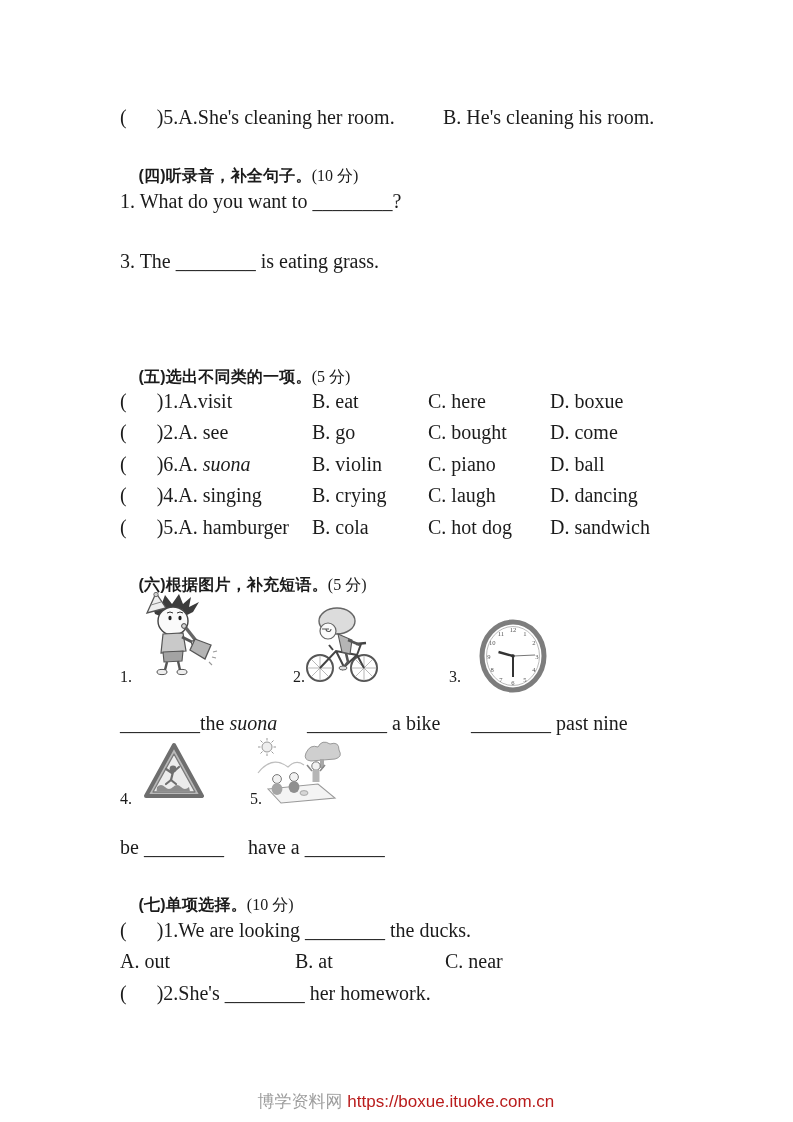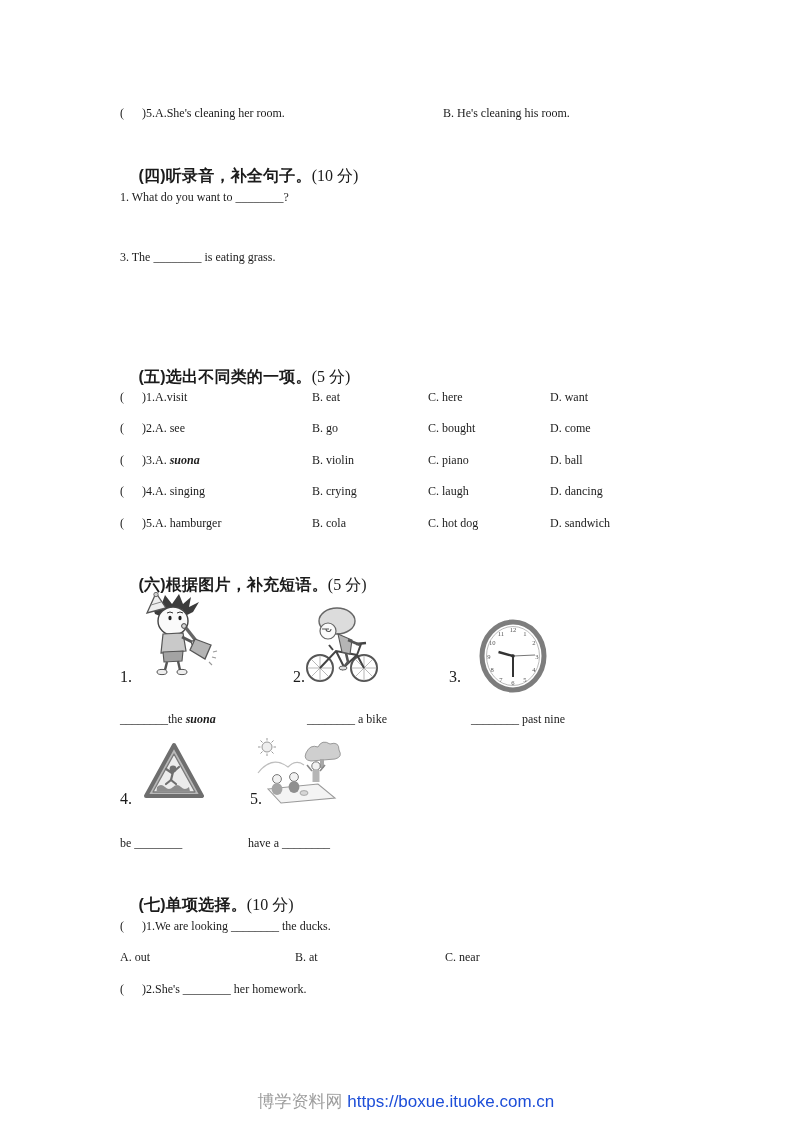--- a/index.html
+++ b/index.html
@@ -1,28 +1,28 @@
 <!DOCTYPE html>
 <html><head>
 <meta charset="utf-8">
 <style>
   html,body{margin:0;padding:0;}
   body{width:793px;height:1122px;background:#ffffff;position:relative;
        font-family:"Liberation Serif",serif;color:#1b1b1b;overflow:hidden;}
   .page{position:absolute;inset:0;}
-  .line{position:absolute;left:120px;height:22px;width:660px;font-size:12px;white-space:pre;}
+  .line{position:absolute;left:120px;height:22px;width:660px;font-size:20px;white-space:pre;}
   .c{position:absolute;top:0;white-space:pre;}
   .heading{font-family:"Liberation Sans",sans-serif;font-weight:600;font-size:16px;letter-spacing:.2px;}
   .heading .score{font-family:"Liberation Serif",serif;font-weight:400;letter-spacing:0;}
-  .it{font-style:italic;font-weight:bold;}
+  .it{font-style:italic;}
   .img{position:absolute;}
   .lbl{position:absolute;font-size:16px;}
   .footer{position:absolute;top:1070px;left:0;width:793px;text-align:center;
           font-family:"Liberation Sans",sans-serif;font-size:17px;color:#9e9e9e;white-space:pre;}
-  .footer a{color:#1d4ed8;text-decoration:none;}
+  .footer a{color:#b91c1c;text-decoration:none;}
   svg{display:block;}
 </style>
 </head>
 <body>
 
 <div class="page">
 
   <div class="line" style="top:106px">
     <span class="c" style="left:0">(      )5.A.She's cleaning her room.</span>
     <span class="c" style="left:323px">B. He's cleaning his room.</span>
@@ -35,30 +35,30 @@
   <div class="line" style="top:250px">3. The ________ is eating grass.</div>
 
   <div class="line heading" style="top:349px">
     <span>(五)选出不同类的一项。</span><span class="score">(5 分)</span>
   </div>
 
   <div class="line" style="top:390px">
     <span class="c" style="left:0">(      )1.A.visit</span>
     <span class="c" style="left:192px">B. eat</span>
     <span class="c" style="left:308px">C. here</span>
-    <span class="c" style="left:430px">D. want</span>
+    <span class="c" style="left:430px">D. boxue</span>
   </div>
   <div class="line" style="top:421px">
     <span class="c" style="left:0">(      )2.A. see</span>
     <span class="c" style="left:192px">B. go</span>
     <span class="c" style="left:308px">C. bought</span>
     <span class="c" style="left:430px">D. come</span>
   </div>
   <div class="line" style="top:453px">
-    <span class="c" style="left:0"><span>(      )3.A. </span><span class="it">suona</span></span>
+    <span class="c" style="left:0"><span>(      )6.A. </span><span class="it">suona</span></span>
     <span class="c" style="left:192px">B. violin</span>
     <span class="c" style="left:308px">C. piano</span>
     <span class="c" style="left:430px">D. ball</span>
   </div>
   <div class="line" style="top:484px">
     <span class="c" style="left:0">(      )4.A. singing</span>
     <span class="c" style="left:192px">B. crying</span>
     <span class="c" style="left:308px">C. laugh</span>
     <span class="c" style="left:430px">D. dancing</span>
   </div>

